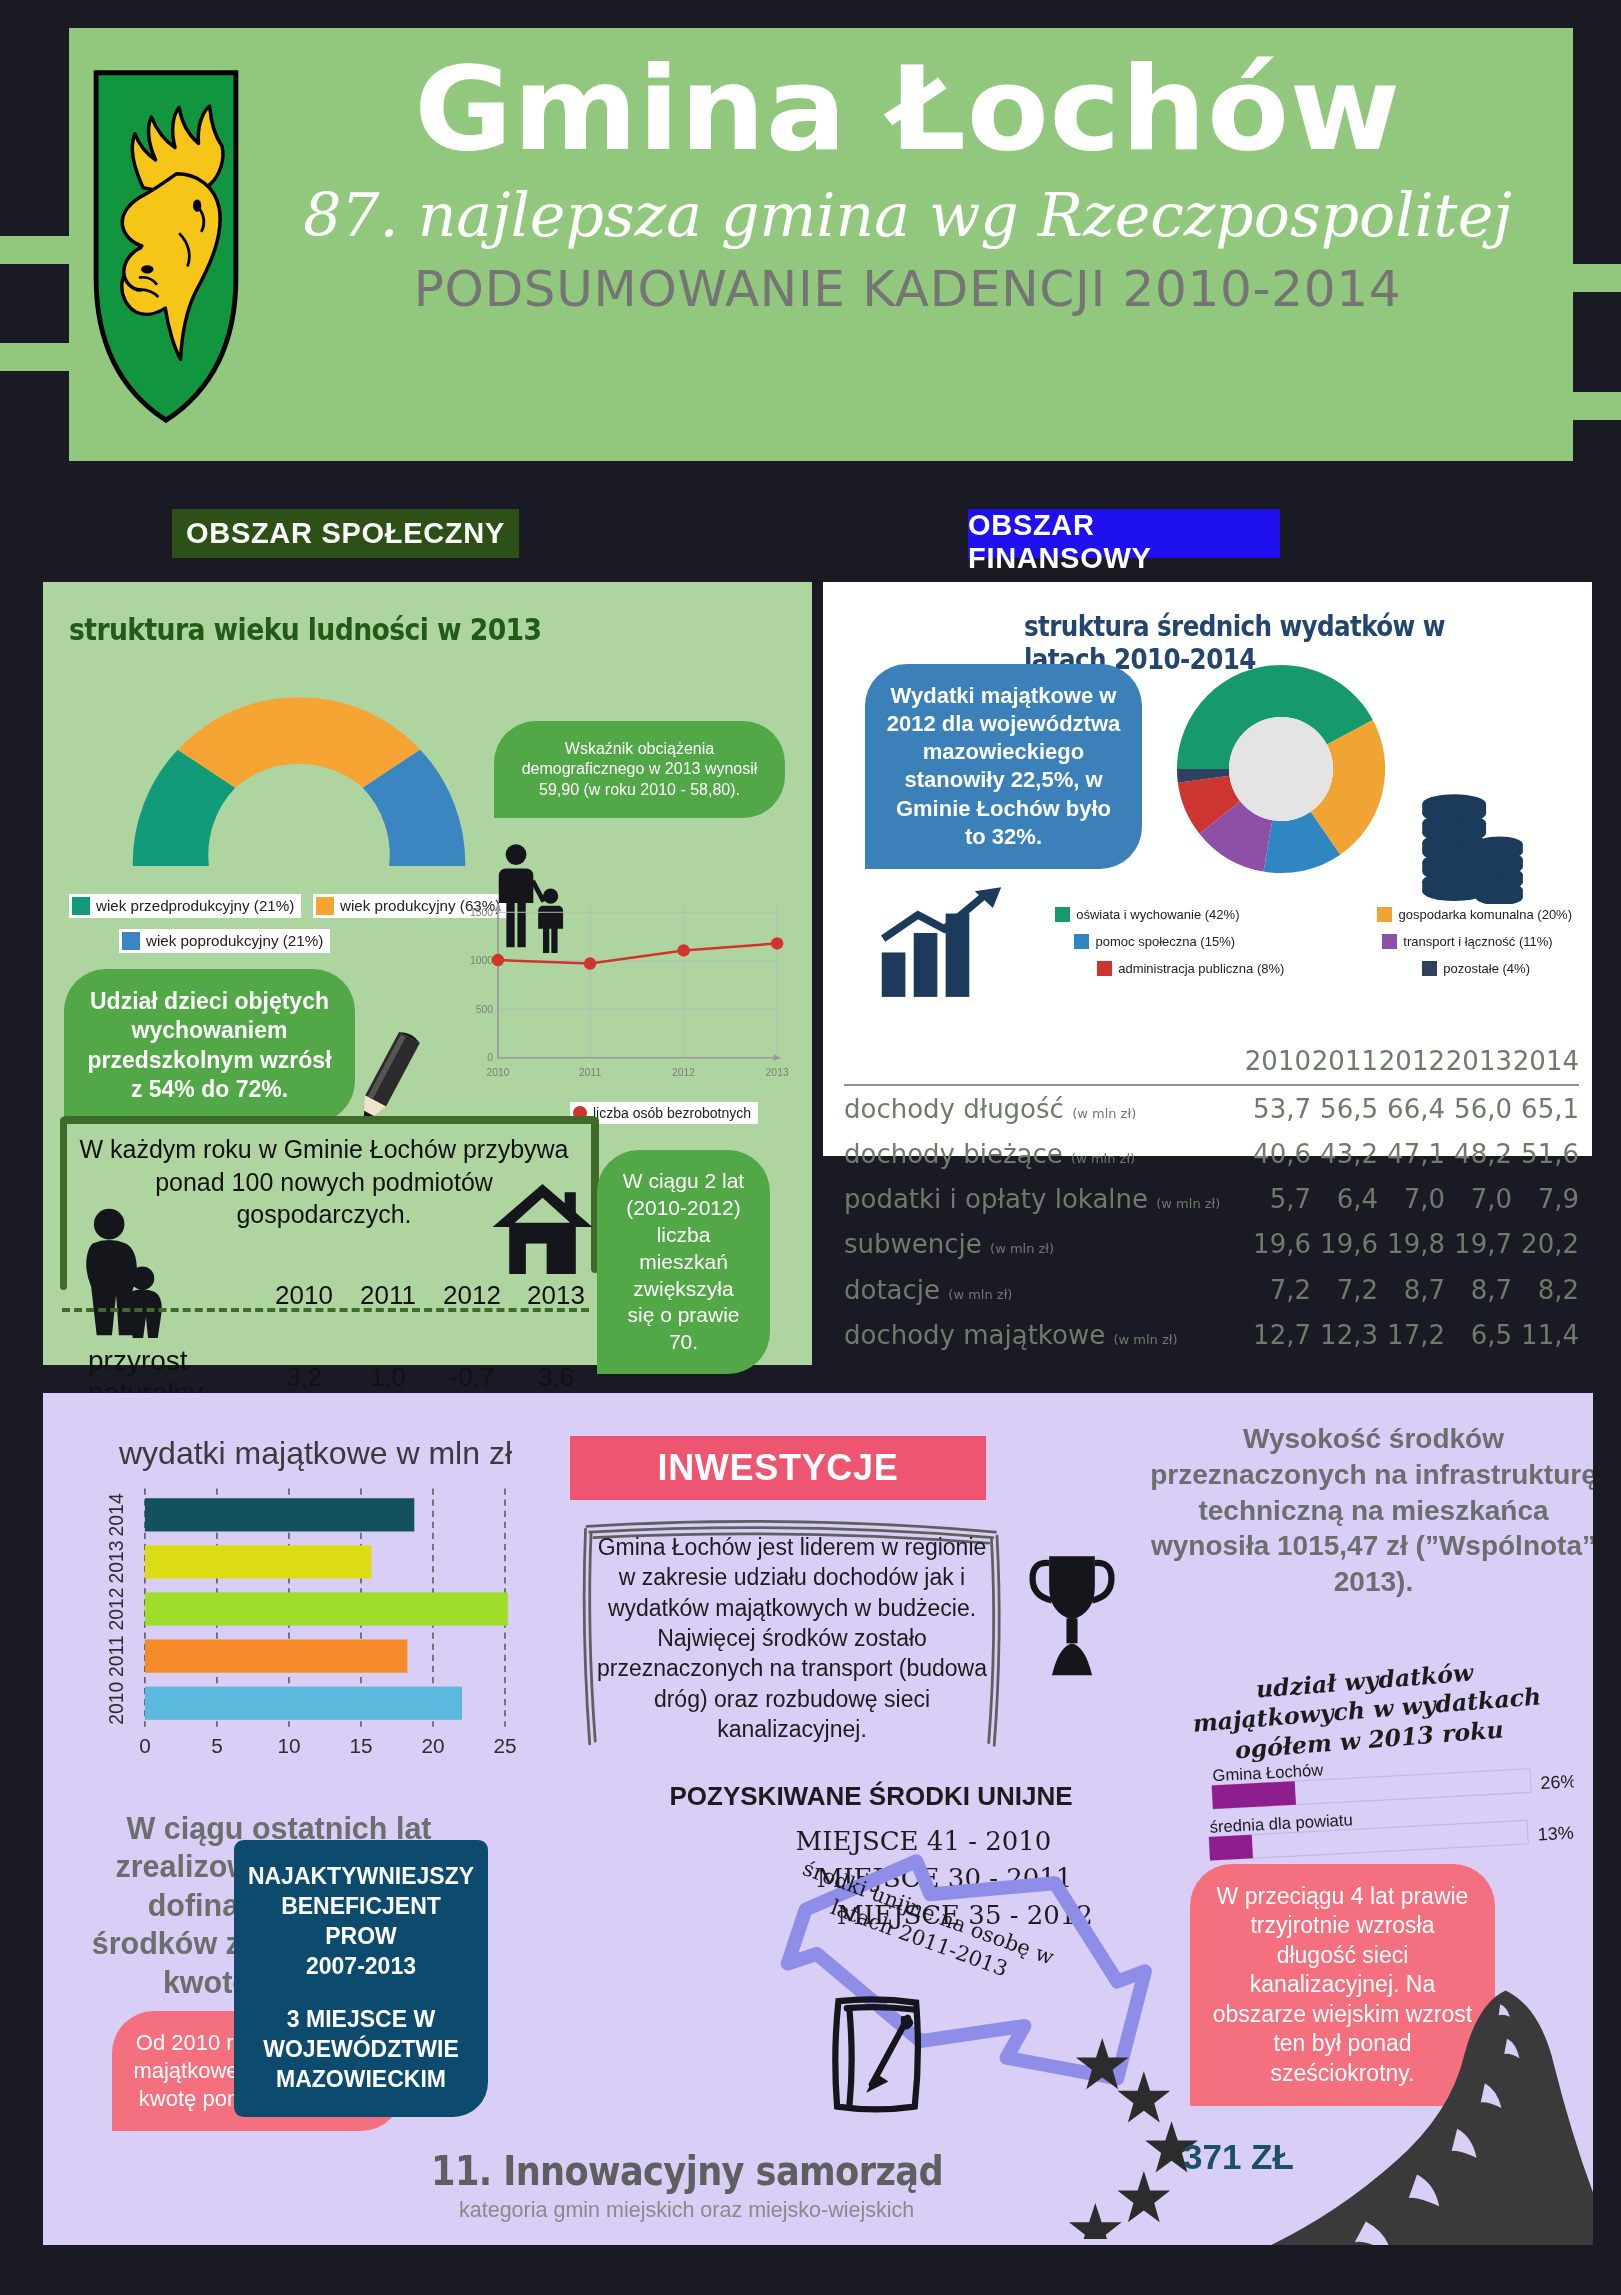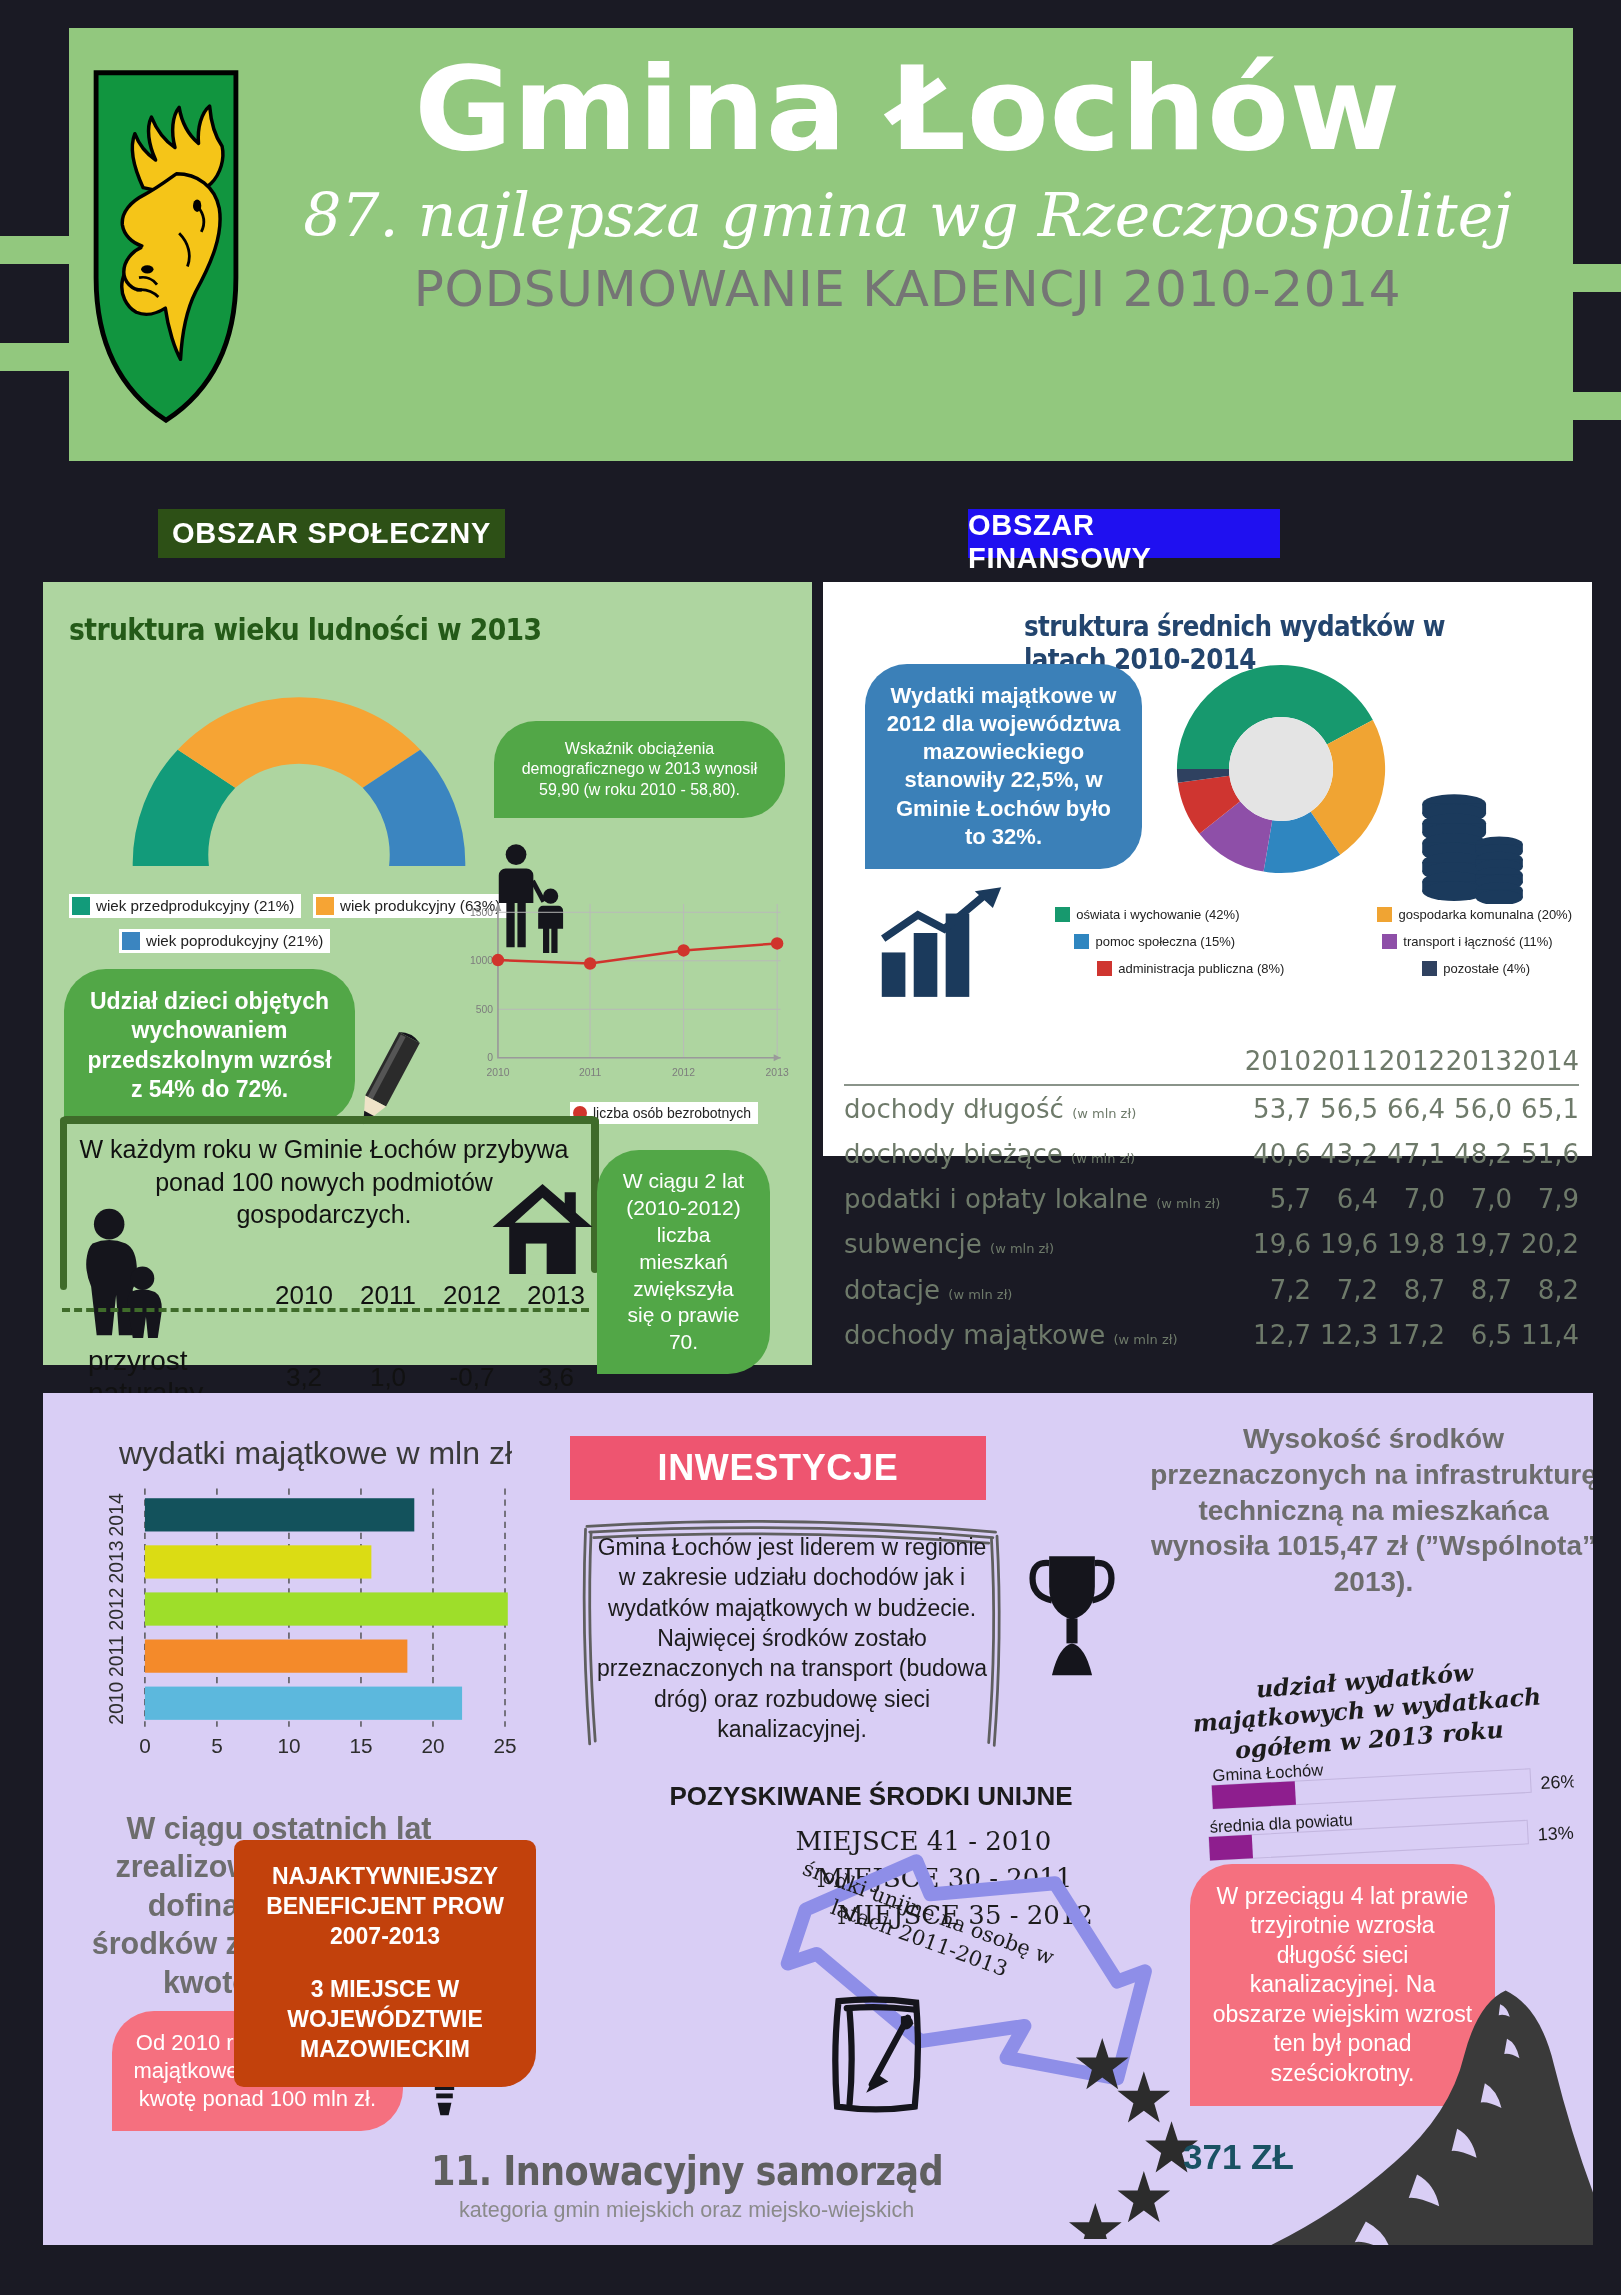--- a/index.html
+++ b/index.html
@@ -15,21 +15,21 @@
   .hdr-tab-r.r1 { left:1573px; top:236px; width:49px; height:28px; }
   .hdr-tab-r.r2 { left:1573px; top:364px; width:49px; height:28px; }
   .header-inner { position:absolute; left:69px; top:0; width:1504px; height:433px; background:#92c87e; }
   .crest { position:absolute; left:24px; top:42px; width:146px; height:353px; }
   .title-block { position:absolute; left:208px; top:14px; width:1261px; text-align:center; }
   .title-main { font-family:"DejaVu Sans", sans-serif; font-weight:bold; font-size:116px; color:#ffffff; letter-spacing:0.7px; line-height:1.15; transform:scaleX(1.03); }
   .title-sub { font-family:"DejaVu Serif", serif; font-style:italic; font-size:60px; color:#ffffff; line-height:1.25; margin-top:2.8px; }
   .title-sub2 { font-family:"DejaVu Sans", sans-serif; font-size:50px; color:#757575; font-weight:normal; letter-spacing:0.7px; margin-top:7px; }
 
   
-  .tab-social { position:absolute; left:158px; top:509px; width:347px; height:49px; background:#2d5016; display:flex; align-items:center; justify-content:center; }
+  .tab-social { position:absolute; left:172px; top:509px; width:347px; height:49px; background:#2d5016; display:flex; align-items:center; justify-content:center; }
   .tab-social span { color:#fff; font-size:29px; font-weight:bold; letter-spacing:0.7px; }
   .tab-fin { position:absolute; left:968px; top:509px; width:312px; height:49px; background:#1f10f0; display:flex; justify-content:center; }
   .tab-fin span { color:#fff; font-size:29px; font-weight:bold; letter-spacing:0.7px; }
 
   
   .panel-social { position:absolute; left:43px; top:582px; width:769px; height:783px; background:#aed5a0; }
   .panel-fin { position:absolute; left:823px; top:582px; width:769px; height:574px; background:#ffffff; }
   .panel-invest { position:absolute; left:43px; top:1393px; width:1550px; height:852px; background:#d9cef5; overflow:hidden; }
 
   
@@ -99,21 +99,21 @@
   .inv-left-txt { position:absolute; left:42px; top:416px; width:388px; text-align:center; font-size:30.5px; font-weight:bold; color:#6d6d6d; line-height:1.26; }
   .inv-pink { position:absolute; left:69px; top:618px; width:291px; font-size:22px; text-align:center; }
   .bulb { position:absolute; left:360px; top:610px; width:83px; height:118px; }
 
   .eu-title { position:absolute; left:606px; top:388px; width:444px; text-align:center; font-size:26px; font-weight:bold; color:#1c1c1c; }
   .eu-lines { position:absolute; left:638px; top:430px; width:485px; font-family:"DejaVu Serif", serif; font-size:26px; color:#1c1c1c; line-height:1.42; }
   .eu-lines div { text-align:center; }
   .eu-lines div:nth-child(2){ padding-left:42px; }
   .eu-lines div:nth-child(3){ padding-left:83px; }
 
-  .blue-badge { position:absolute; left:191px; top:447px; width:302px; background:#c2410c; color:#fff; font-weight:bold; font-size:23px; text-align:center; padding:22px 11px; line-height:1.3; border-radius:9.7px 9.7px 35px 9.7px; }
+  .blue-badge { position:absolute; left:191px; top:447px; width:254px; background:#0c4a6e; color:#fff; font-weight:bold; font-size:23px; text-align:center; padding:22px 11px; line-height:1.3; border-radius:9.7px 9.7px 35px 9.7px; }
   .arrow-label { position:absolute; left:742px; top:506px; width:277px; font-family:"DejaVu Serif", serif; font-size:21px; color:#1c1c1c; text-align:center; transform:rotate(20deg); line-height:1.3; }
 
   .pink-right { position:absolute; left:1147px; top:471px; width:305px; font-size:23px; text-align:center; }
   .stars { position:absolute; left:1026px; top:638px; width:194px; height:208px; }
   .zl { position:absolute; left:1140px; top:744px; font-size:35px; font-weight:bold; color:#1a5263; }
   .road { position:absolute; left:1213px; top:596px; width:347px; height:263px; }
 
   .innov { position:absolute; left:388px; top:755px; font-family:"DejaVu Sans", sans-serif; font-weight:bold; font-size:40px; color:#5f5f5f; transform:scaleX(0.88); transform-origin:left; letter-spacing:-0.7px; }
   .innov-sub { position:absolute; left:416px; top:805px; font-size:21.5px; color:#8a8a8a; }
 

